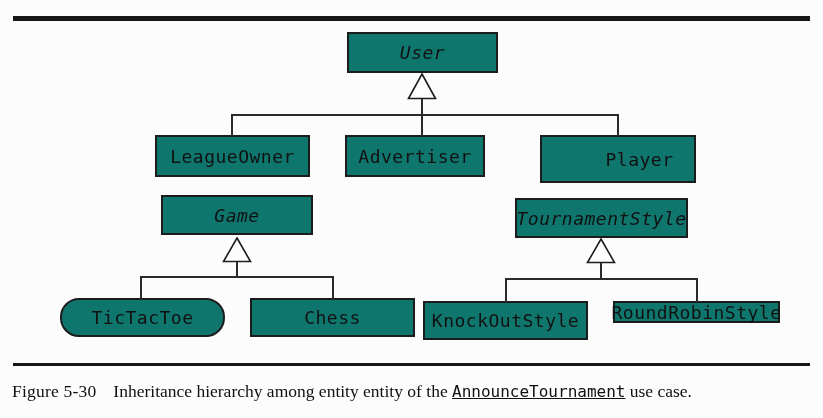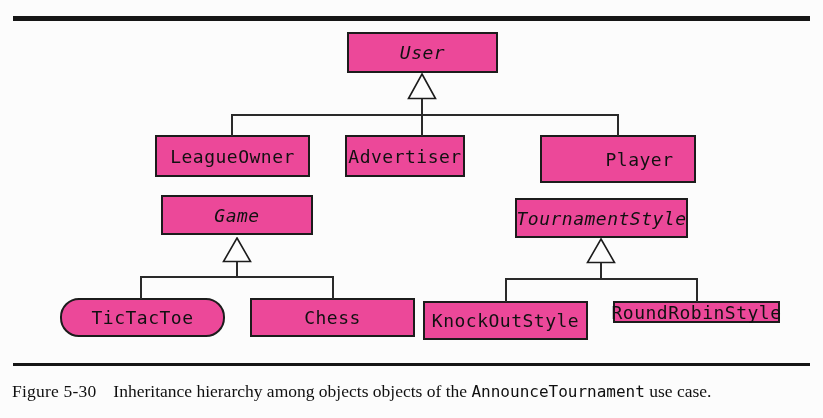--- a/index.html
+++ b/index.html
@@ -16,21 +16,21 @@
     overflow: hidden;
   }
   .rule {
     position: absolute;
     background: #161616;
   }
   .classbox {
     position: absolute;
     box-sizing: border-box;
     border: 2px solid #1c1c1c;
-    background: #ec4899;
+    background: #0f766e;
     display: flex;
     align-items: center;
     justify-content: center;
     font-size: 18px;
     color: #111111;
     letter-spacing: 0.5px;
     white-space: nowrap;
   }
   .classbox.abstract {
     font-style: italic;
@@ -53,28 +53,29 @@
     white-space: nowrap;
   }
   #caption .figlabel {
     font-weight: normal;
     margin-right: 17px;
     letter-spacing: 0.2px;
   }
   #caption .mono {
     font-family: "DejaVu Sans Mono", monospace;
     font-size: 16px;
+    text-decoration: underline;
   }
   
   #rule-top      { left: 13px;  top: 16px;  width: 797px; height: 5px; }
   #rule-mid      { left: 13px;  top: 363px; width: 797px; height: 3px; }
 
   #box-user             { left: 347px; top: 32px;  width: 151px; height: 41px; }
   #box-league-owner     { left: 155px; top: 135px; width: 155px; height: 42px; }
-  #box-advertiser       { left: 345px; top: 135px; width: 120px; height: 42px; }
+  #box-advertiser       { left: 345px; top: 135px; width: 140px; height: 42px; }
   #box-player           { left: 540px; top: 135px; width: 156px; height: 48px; padding-left: 43px; }
   #box-game             { left: 161px; top: 195px; width: 152px; height: 40px; }
   #box-tournament-style { left: 515px; top: 198px; width: 173px; height: 40px; text-align: center; }
   #box-tictactoe        { left: 60px;  top: 298px; width: 165px; height: 39px; border-radius: 19px; }
   #box-chess            { left: 250px; top: 298px; width: 165px; height: 39px; }
   #box-knockout-style   { left: 423px; top: 301px; width: 165px; height: 39px; }
   #box-roundrobin-style { left: 613px; top: 301px; width: 167px; height: 22px; align-items: center; }
 
   
   #tri-user   { left: 407px; top: 73px; }
@@ -156,16 +157,16 @@
   <div class="edge" id="e2-vr"></div>
 
   <div class="edge" id="e3-stem"></div>
   <div class="edge" id="e3-h"></div>
   <div class="edge" id="e3-vl"></div>
   <div class="edge" id="e3-vr"></div>
 
   <div class="rule" id="rule-mid"></div>
 
   <div id="caption">
-    <span class="figlabel">Figure 5-30</span><span>Inheritance hierarchy among objects objects of the </span><span class="mono">AnnounceTournament</span><span> use case.</span>
+    <span class="figlabel">Figure 5-30</span><span>Inheritance hierarchy among entity entity of the </span><span class="mono">AnnounceTournament</span><span> use case.</span>
   </div>
 
 </div>
 
 </body></html>

